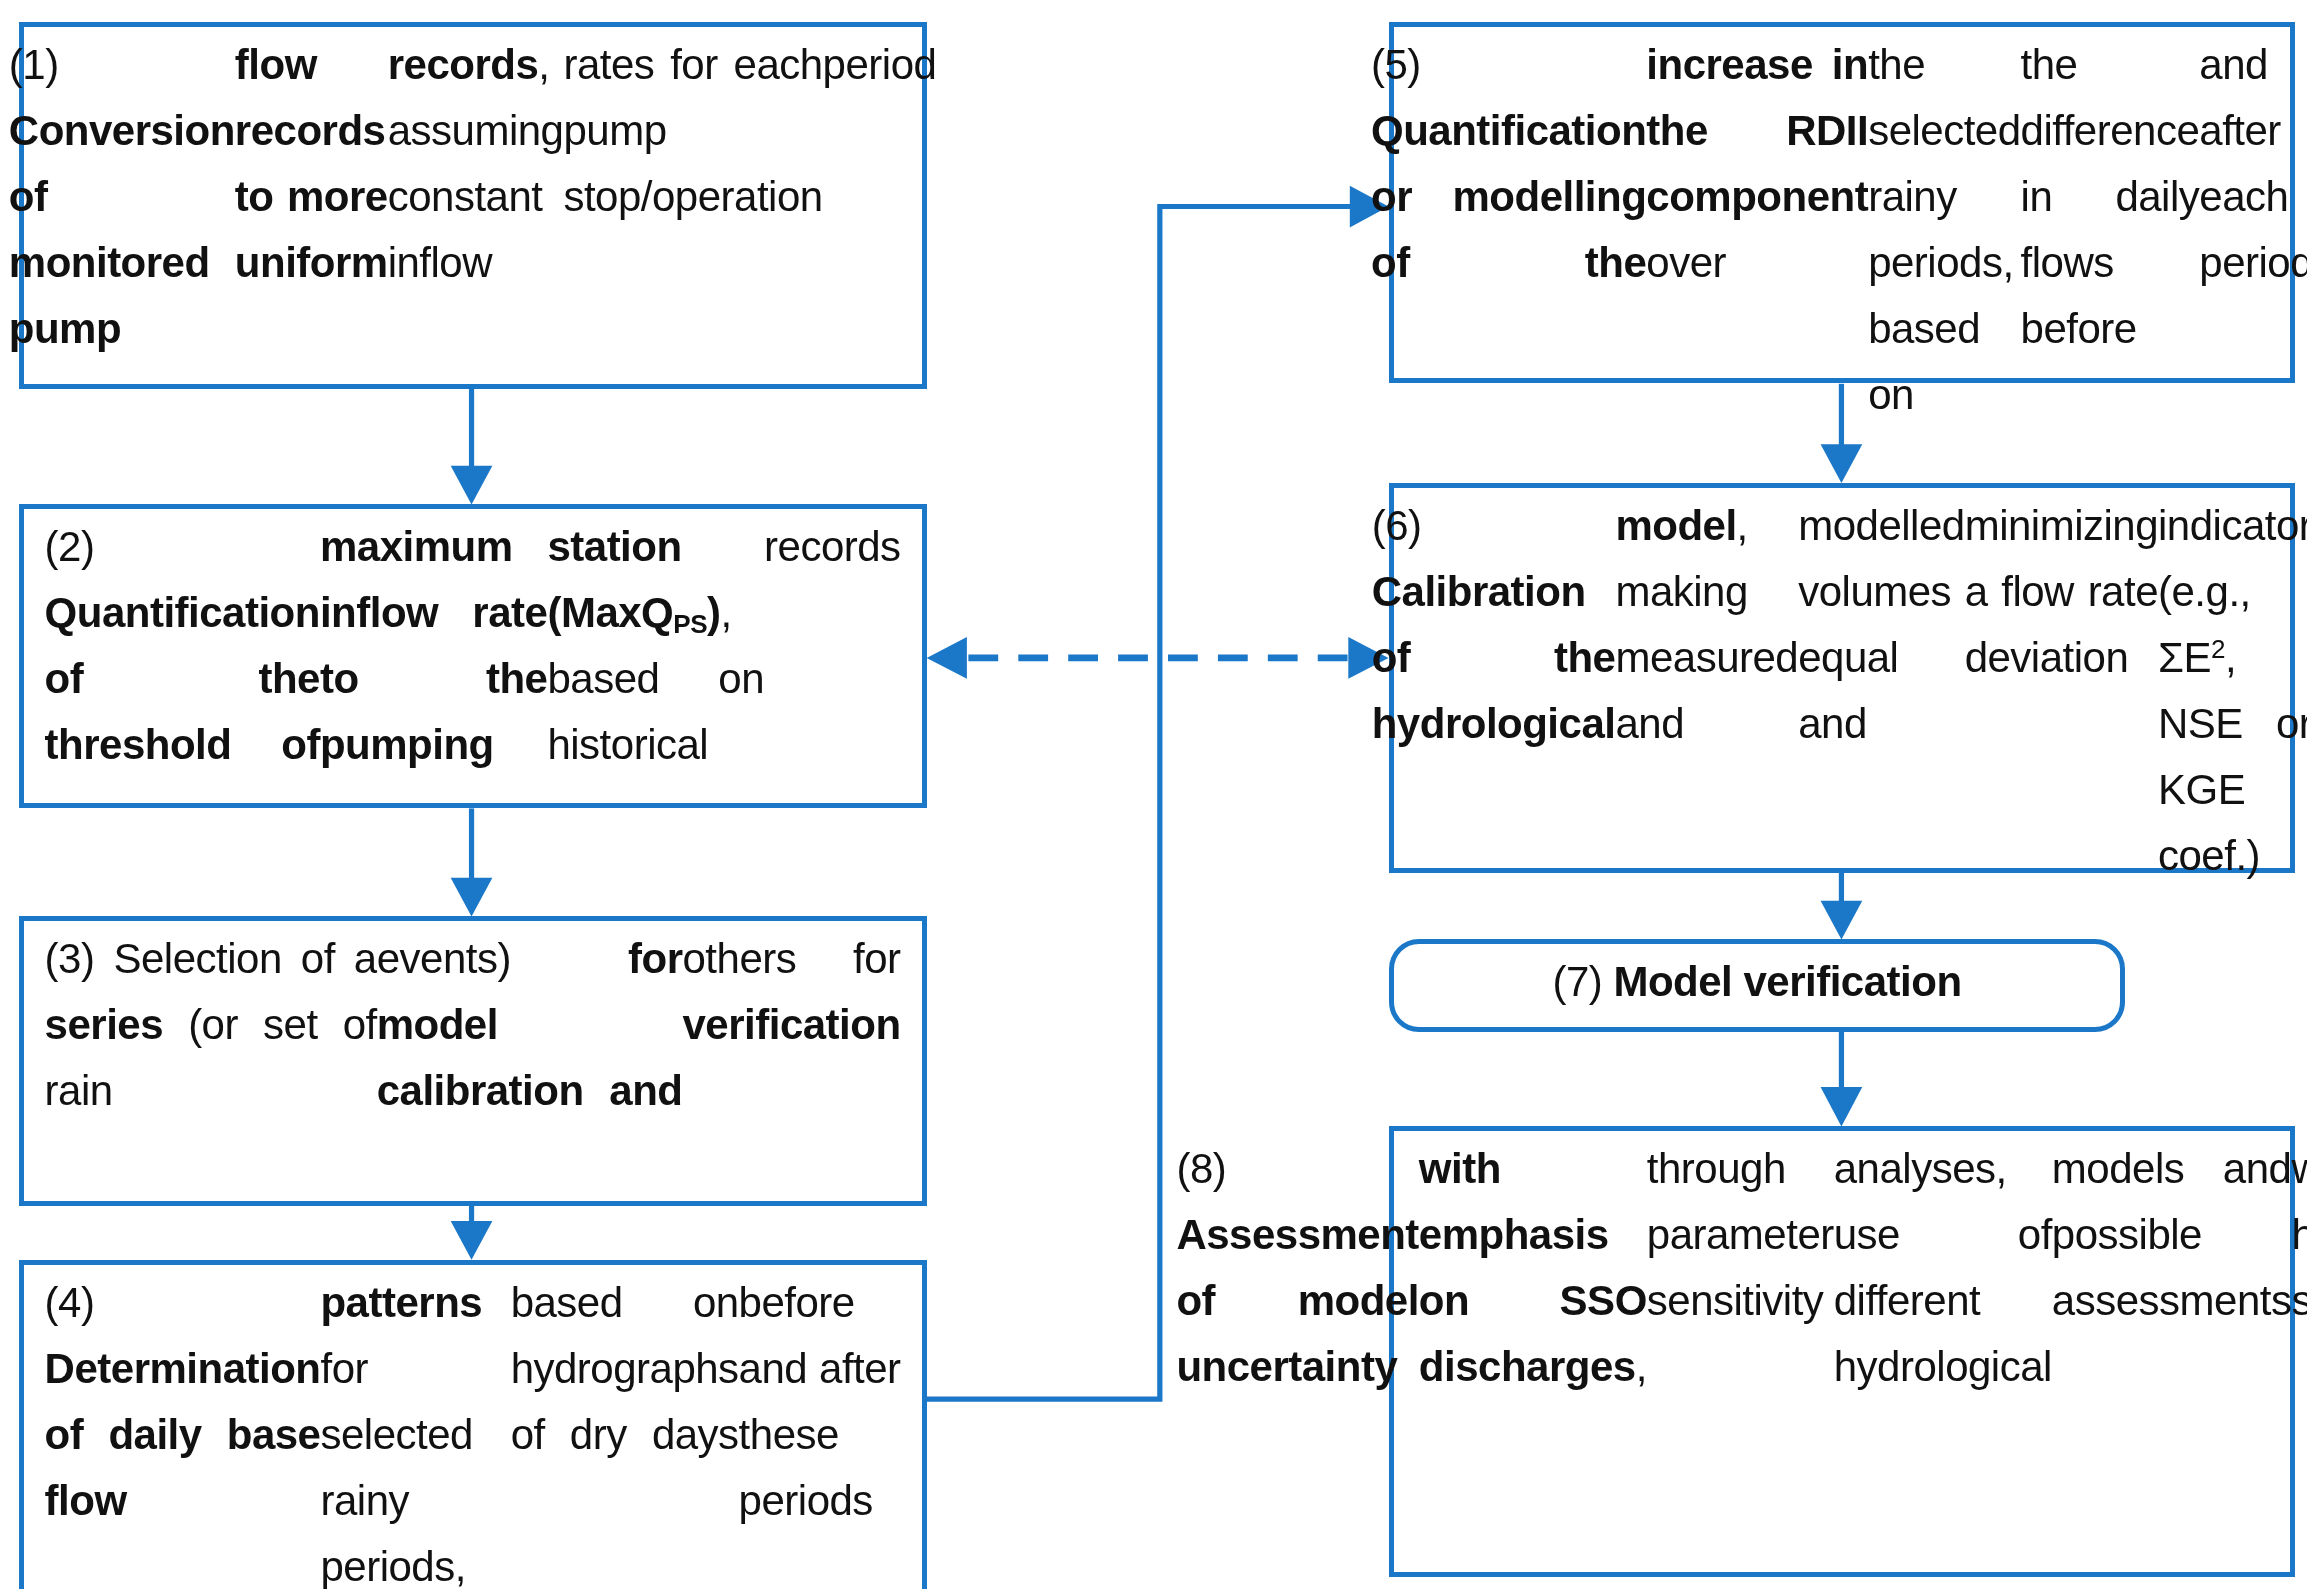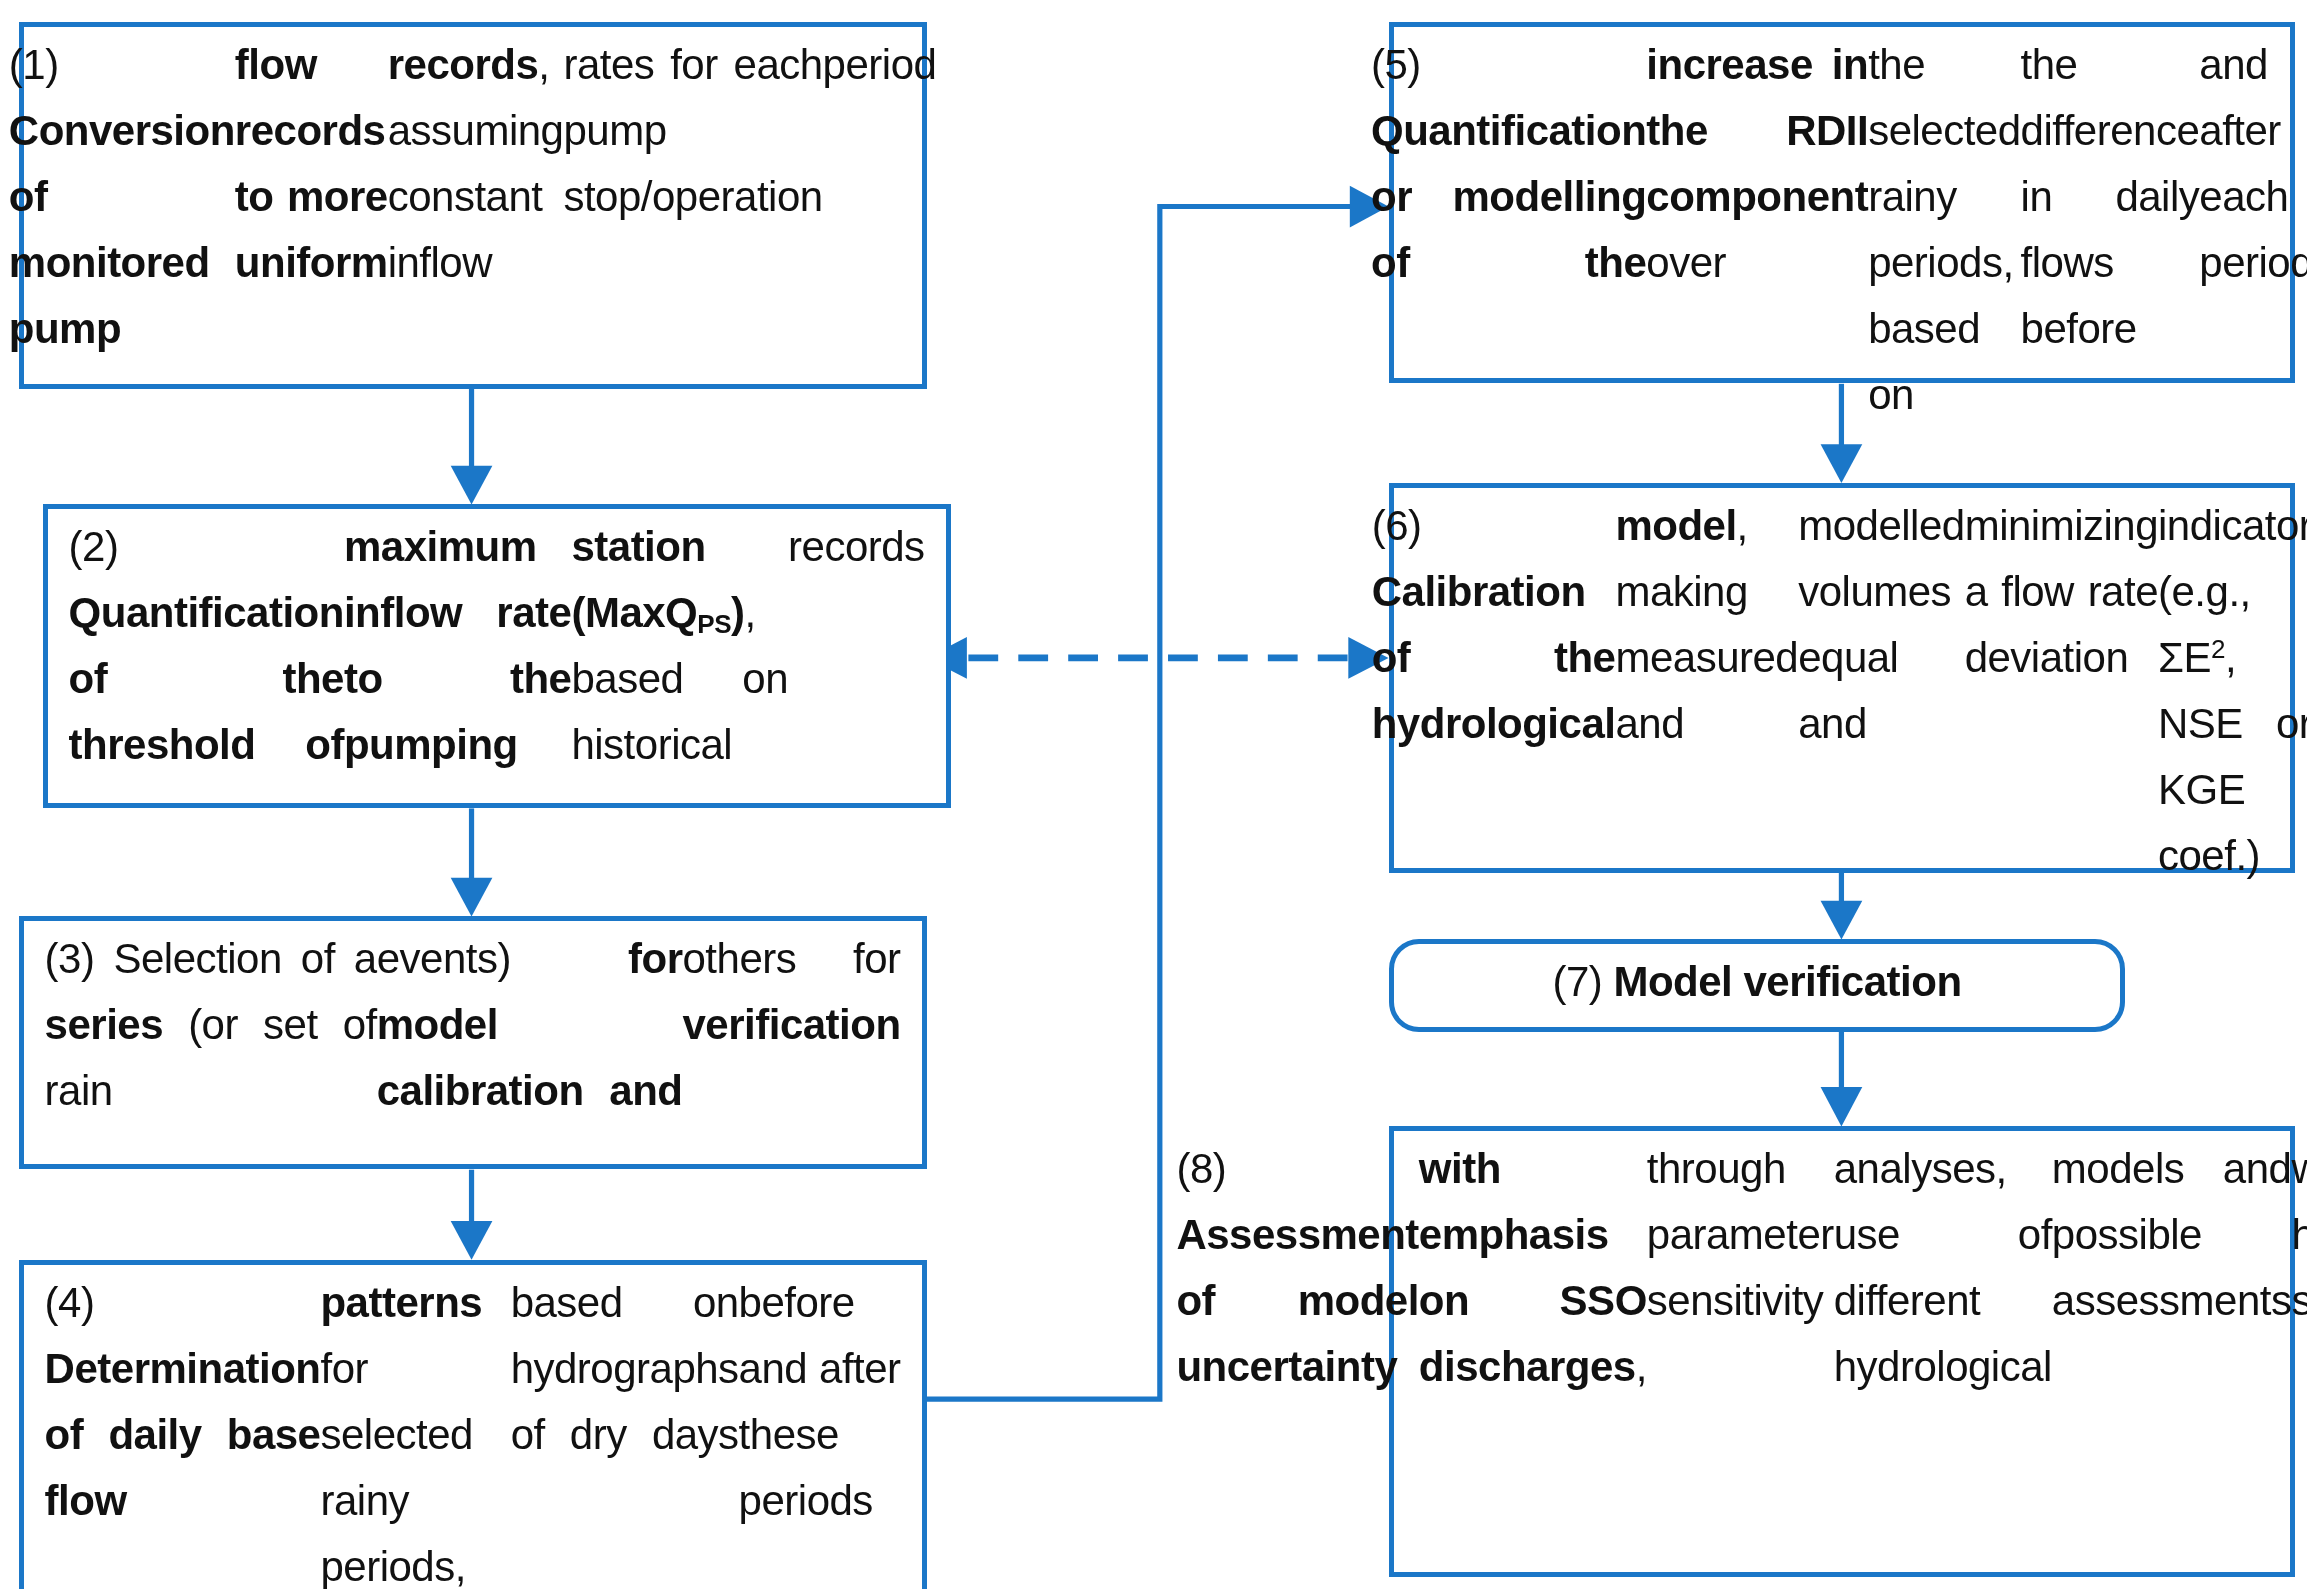--- a/index.html
+++ b/index.html
@@ -81,27 +81,27 @@
   </g>
 </svg>
 
 <div class="box" style="left:18.6px;  top:22.3px;   width:908px; height:367px;">
     <div class="line just"><span>(1) </span><span class="b">Conversion of monitored pump</span></div>
     <div class="line just"><span class="b">flow records to more uniform</span></div>
     <div class="line just"><span class="b">records</span><span>, assuming constant inflow</span></div>
     <div class="line just"><span>rates for each pump stop/operation</span></div>
     <div class="line"><span>period</span></div>
   </div>
-<div class="box" style="left:18.6px;  top:504px;  width:908px; height:304px;margin-left:24px;">
+<div class="box" style="left:18.6px;  top:504px;  width:908px; height:304px;">
     <div class="line just"><span>(2) </span><span class="b">Quantification of the threshold of</span></div>
     <div class="line just"><span class="b">maximum inflow rate to the pumping</span></div>
     <div class="line just"><span class="b">station (MaxQ</span><span class="b sub">PS</span><span class="b">)</span><span>, based on historical</span></div>
     <div class="line"><span>records</span></div>
   </div>
-<div class="box" style="left:18.6px;  top:916px; width:908px; height:253px;">
+<div class="box" style="left:18.6px;  top:916px; width:908px; height:290px;">
     <div class="line just"><span>(3) Selection of a </span><span class="b">series</span><span> (or set of rain</span></div>
     <div class="line just"><span>events) </span><span class="b">for model calibration and</span></div>
     <div class="line"><span>others for </span><span class="b">verification</span></div>
   </div>
 <div class="box" style="left:18.6px;  top:1260px; width:908px; height:374px;">
     <div class="line just"><span>(4) </span><span class="b">Determination of daily base flow</span></div>
     <div class="line just"><span class="b">patterns</span><span> for selected rainy periods,</span></div>
     <div class="line just"><span>based on hydrographs of dry days</span></div>
     <div class="line"><span>before and after these periods</span></div>
   </div>

